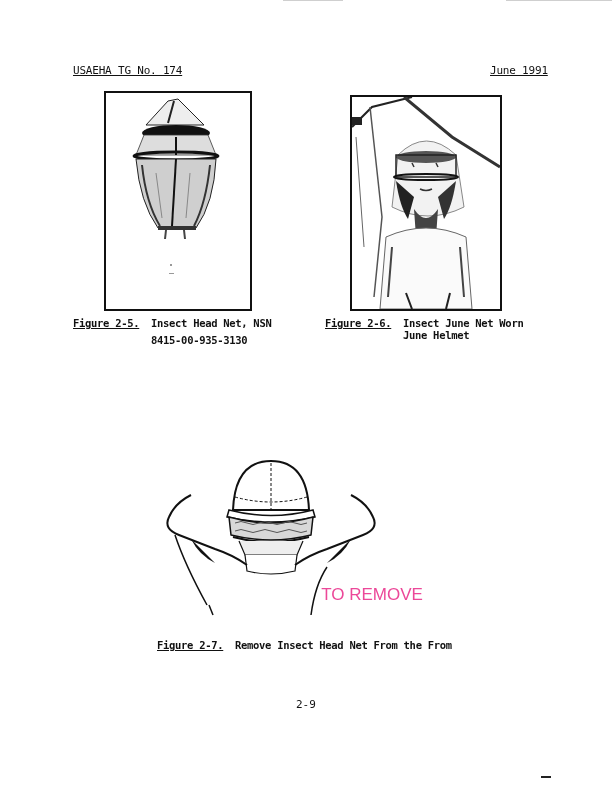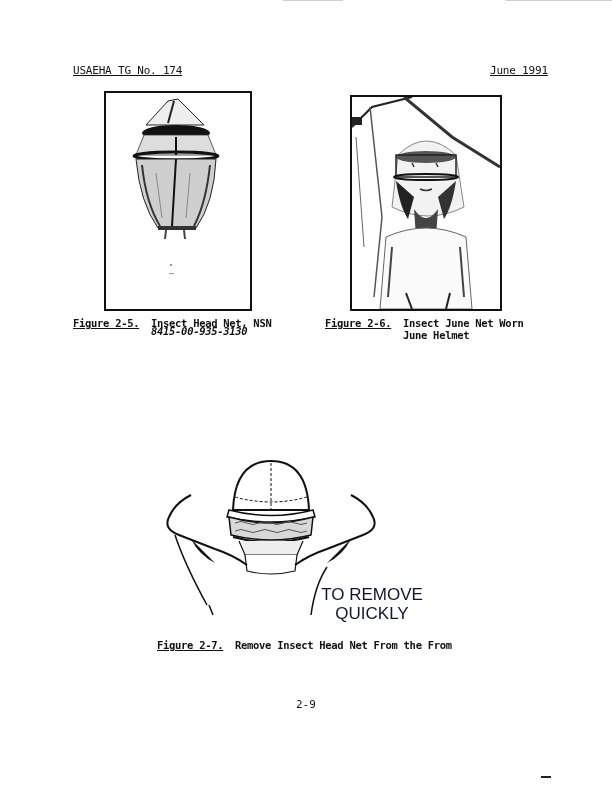--- a/index.html
+++ b/index.html
@@ -4,21 +4,21 @@
 <style>
   html, body { margin: 0; padding: 0; background: #ffffff; }
   body { width: 612px; height: 792px; position: relative; overflow: hidden; font-family: "DejaVu Sans Mono", "Liberation Mono", monospace; color: #111; }
   .abs { position: absolute; text-decoration: underline; }
   .hdr { font-size: 11px; top: 64px; letter-spacing: -0.2px; }
   .scanline { position: absolute; top: 0; height: 1px; background: #cfcfcf; }
   .frame { position: absolute; border: 2px solid #111; background: #fff; box-sizing: border-box; }
   .cap { position: absolute; font-size: 10.5px; font-weight: bold; line-height: 12px; white-space: pre; letter-spacing: -0.3px; }
   .cap .num { display: inline-block; width: 78px; text-decoration: underline; }
   .cap .indent { display: inline-block; width: 78px; }
-  .callout { position: absolute; font-family: "Liberation Sans", "DejaVu Sans", sans-serif; font-size: 17px; line-height: 19px; text-align: center; color: #0f172a; }
+  .callout { position: absolute; font-family: "Liberation Sans", "DejaVu Sans", sans-serif; font-size: 17px; line-height: 19px; text-align: center; color: #ec4899; }
   .pagenum { position: absolute; font-size: 11px; }
 </style>
 </head>
 <body>
 
 <div class="scanline" style="left:283px;width:60px;"></div>
 <div class="scanline" style="left:506px;width:106px;"></div>
 
 <div class="abs hdr" style="left:73px;">USAEHA TG No. 174</div>
 <div class="abs hdr" style="left:490px;">June 1991</div>
@@ -42,21 +42,21 @@
     <line x1="70" y1="66" x2="66" y2="133" stroke="#111" stroke-width="2"></line>
     <path d="M50 80 L56 125 M84 80 L80 125" stroke="#888" stroke-width="1"></path>
 
     <rect x="52" y="133" width="38" height="4" fill="#333"></rect>
     <path d="M60 137 L59 146 M78 137 L79 146" stroke="#444" stroke-width="2"></path>
     <circle cx="65" cy="172" r="1" fill="#777"></circle>
     <rect x="63" y="180" width="5" height="1" fill="#999"></rect>
   </svg>
 </div>
 <div class="cap" style="left:73px;top:317px;"><span class="num">Figure 2-5.</span><span>Insect Head Net, NSN</span></div>
-<div class="cap" style="left:73px;top:325px;font-style:italic;"><span class="indent"></span><span>8415-00-935-3130</span></div>
+<div class="cap" style="left:73px;top:334px;"><span class="indent"></span><span>8415-00-935-3130</span></div>
 
 <div class="frame" style="left:350px;top:95px;width:152px;height:216px;">
   <svg width="148" height="212" viewBox="0 0 148 212">
 
     <path d="M0 30 L20 10 L60 0" stroke="#222" stroke-width="2" fill="none"></path>
     <path d="M52 0 L100 40 L148 70" stroke="#333" stroke-width="3" fill="none"></path>
     <path d="M18 10 L30 120 L22 200" stroke="#555" stroke-width="1.5" fill="none"></path>
     <rect x="0" y="20" width="10" height="8" fill="#222"></rect>
     <path d="M4 40 L12 150" stroke="#666" stroke-width="1" fill="none"></path>
 
@@ -102,19 +102,18 @@
     <path d="M196 40 Q212 48 218 62 Q224 74 208 80 L172 94 Q154 100 140 110" fill="#fff" stroke="#111" stroke-width="2"></path>
     <path d="M20 80 Q30 110 52 150" stroke="#111" stroke-width="1.5" fill="none"></path>
     <path d="M36 84 Q44 100 60 108 L48 96 Z" fill="#111"></path>
     <path d="M196 84 Q188 100 172 108 L184 96 Z" fill="#111"></path>
     <path d="M54 150 L58 160" stroke="#111" stroke-width="1.5"></path>
     <path d="M172 112 Q160 130 156 160" stroke="#111" stroke-width="1.5" fill="none"></path>
   </svg>
 </div>
 <div class="callout" style="left:297px;top:585px;width:150px;">
   <div>TO REMOVE</div>
-  <div>QUICKLY</div>
 </div>
 <div class="cap" style="left:157px;top:639px;"><span class="num">Figure 2-7.</span><span>Remove Insect Head Net From the From</span></div>
 
 <div class="pagenum" style="left:296px;top:698px;">2-9</div>
 
 <div class="abs" style="left:541px;top:776px;width:10px;height:2px;background:#222;"></div>
 
 </body></html>

